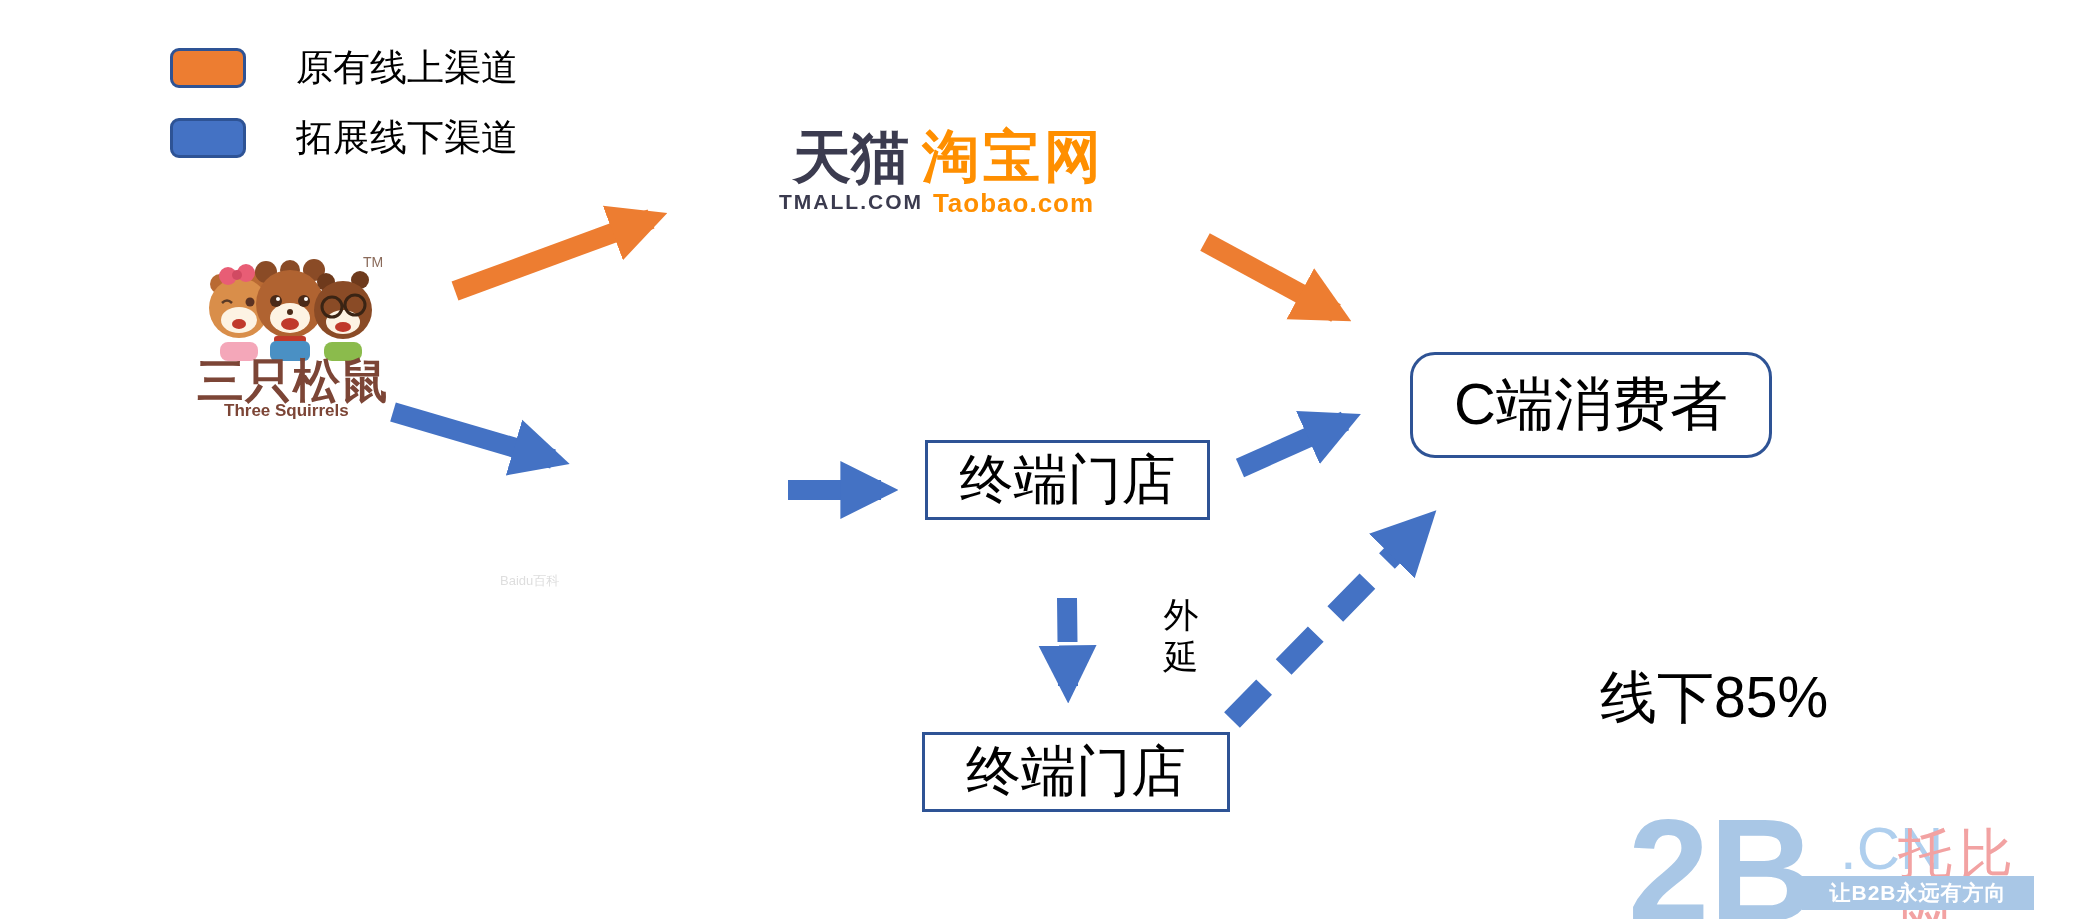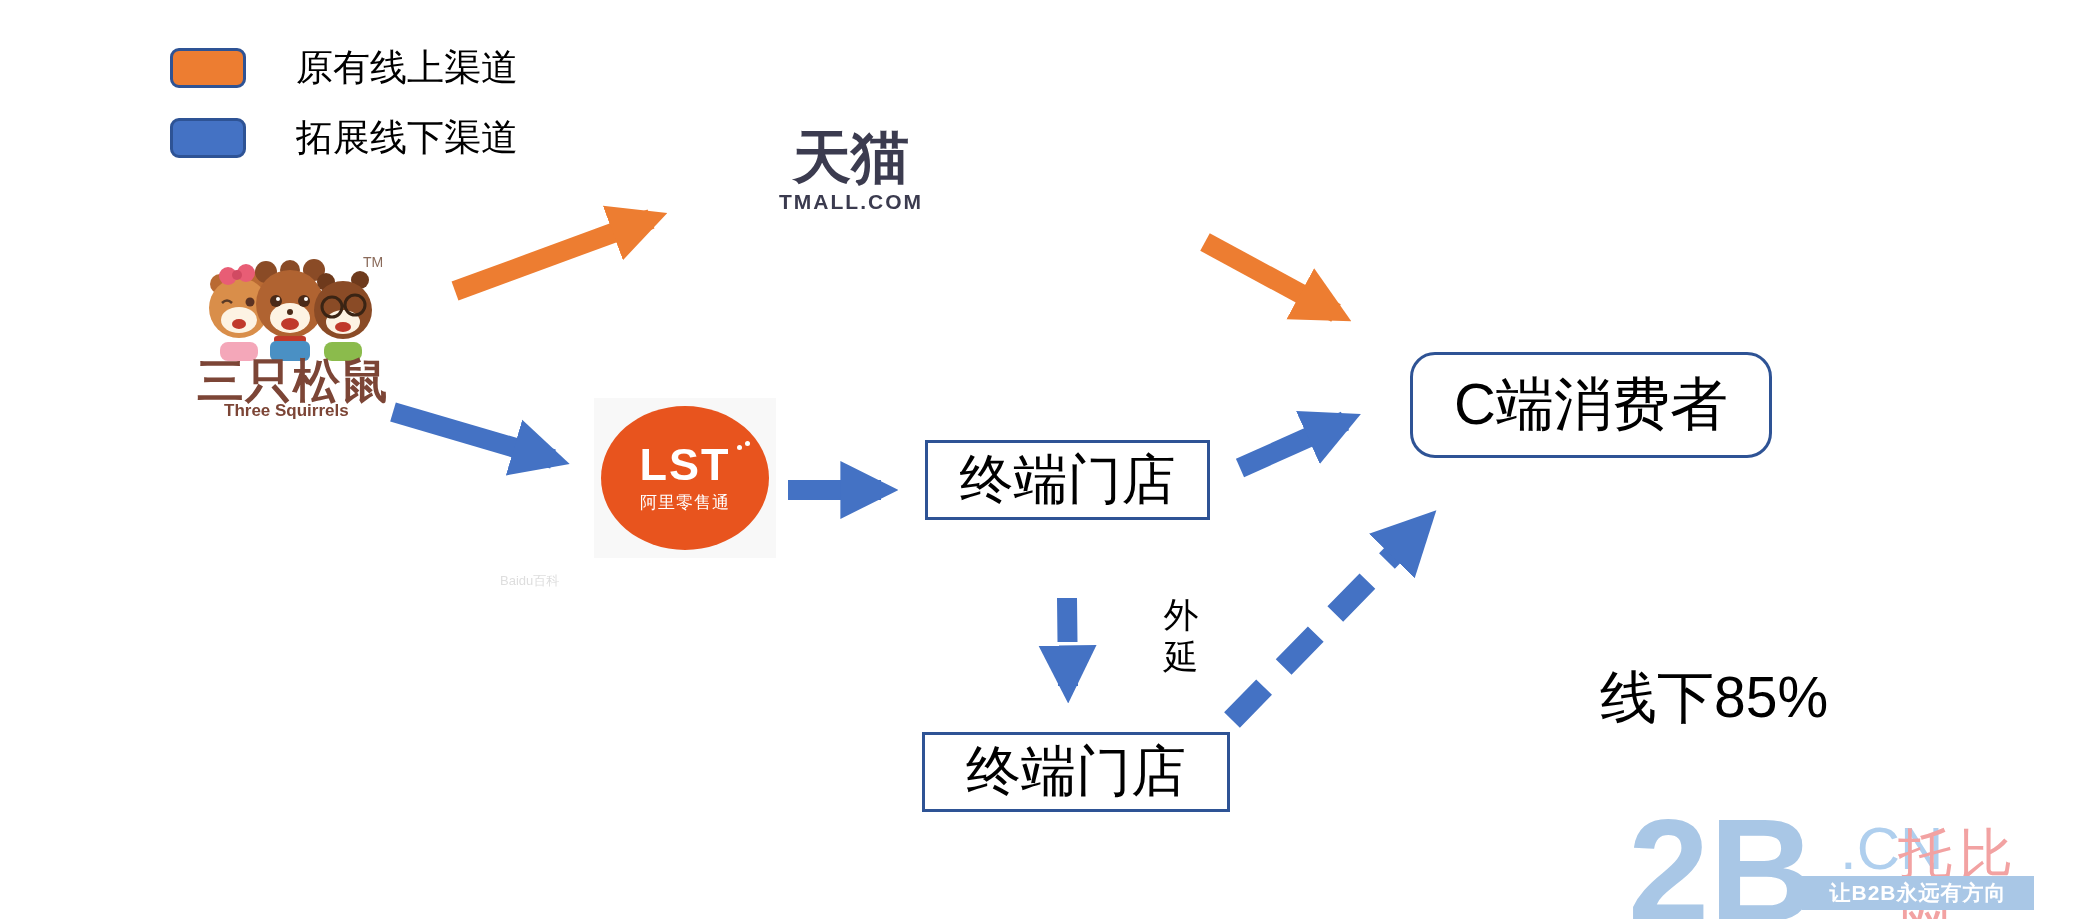--- a/index.html
+++ b/index.html
@@ -100,27 +100,25 @@
     <rect x="134" y="96" width="38" height="19" rx="8" fill="#8BBB4C"></rect>
   </svg>
   <div id="brand-tm">TM</div>
   <div id="brand-cn">三只松鼠</div>
   <div id="brand-en">Three Squirrels</div>
 
   <div id="tmall">
     <div class="cn">天猫</div>
     <div class="domain">TMALL.COM</div>
   </div>
+  <div id="taobao">
+    <div class="cn">淘宝网</div>
+    <div class="domain">Taobao.com</div>
+  </div>
 
-  <div id="lst">
-    <div class="lst-circle">
-      <div class="lst-abbr">LST<span class="lst-dots"></span></div>
-      <div class="lst-name">阿里零售通</div>
-    </div>
-  </div>
   <div id="baidu-wm">Baidu百科</div>
 
   <svg id="arrow-layer" width="2074" height="919" viewBox="0 0 2074 919">
     <defs>
       <marker id="ah-o" viewBox="0 0 10 10" refX="7" refY="5" markerWidth="2.9" markerHeight="3.5" orient="auto">
         <path d="M0,0 L10,5 L0,10 Z" fill="#ED7D31"></path>
       </marker>
       <marker id="ah-b" viewBox="0 0 10 10" refX="7" refY="5" markerWidth="2.9" markerHeight="3.5" orient="auto">
         <path d="M0,0 L10,5 L0,10 Z" fill="#4472C4"></path>
       </marker>

